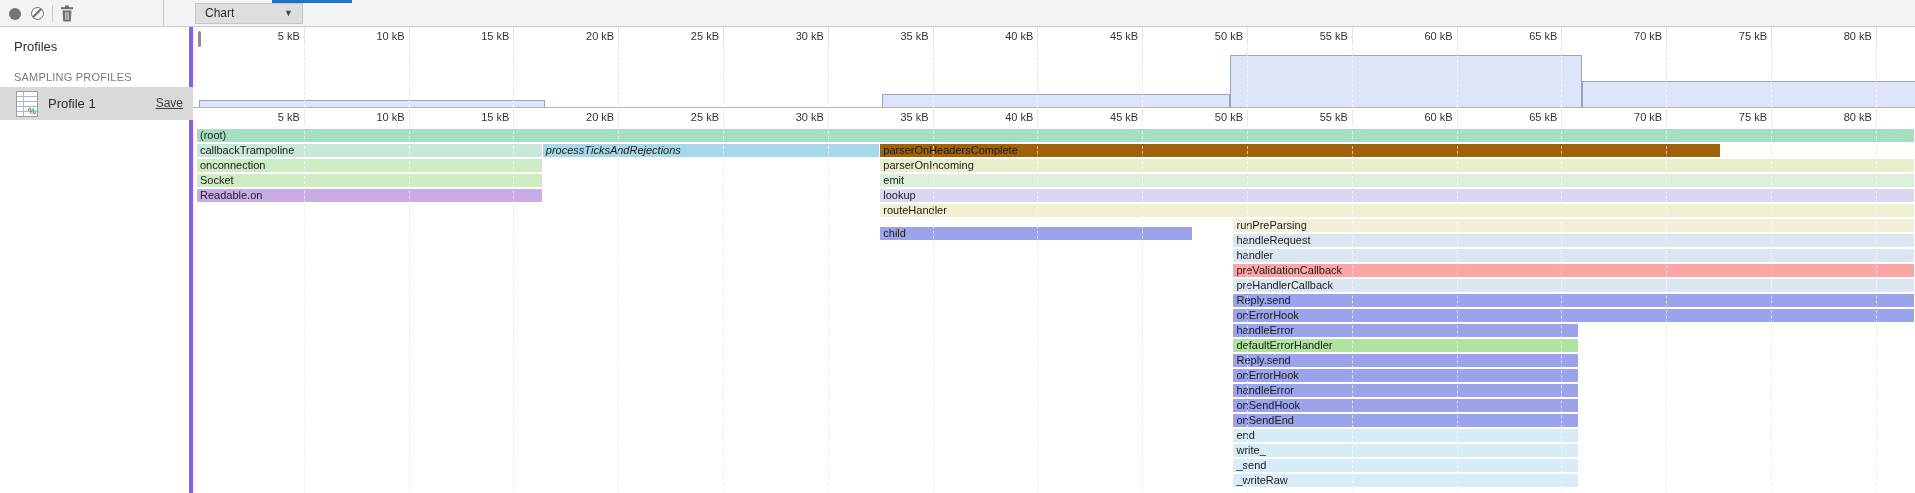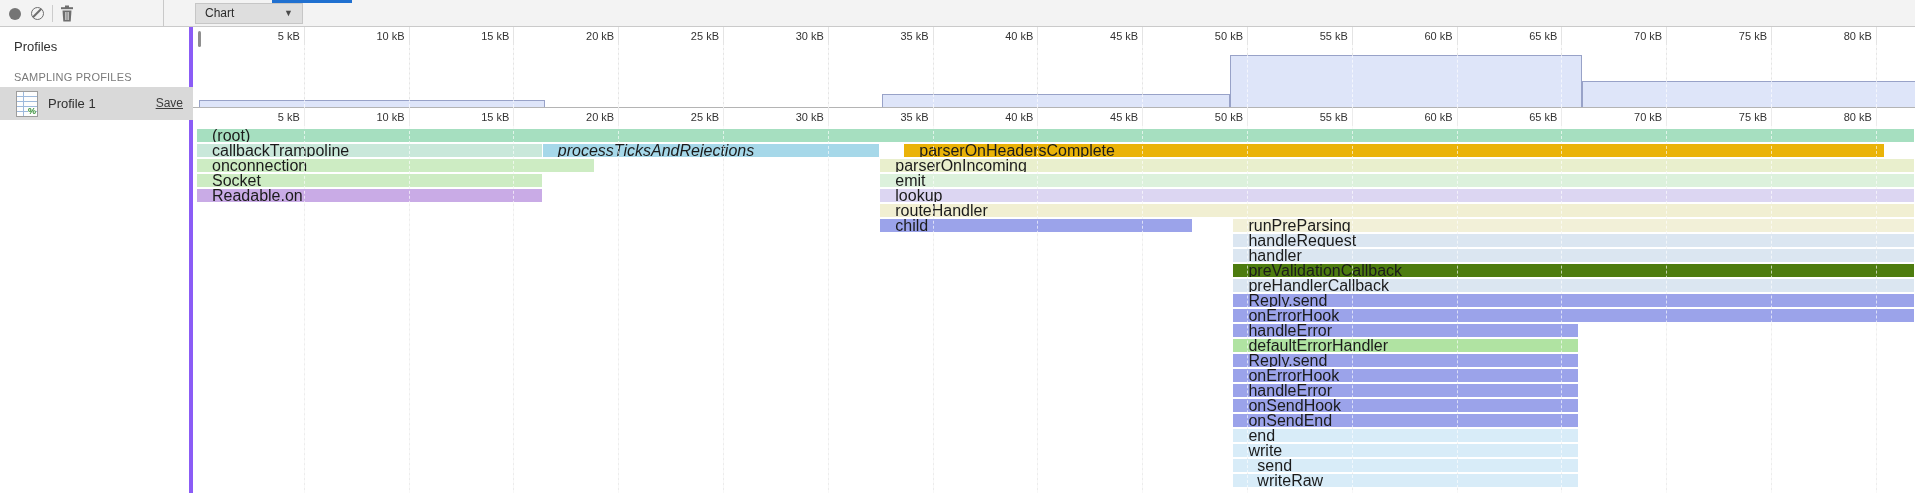--- a/index.html
+++ b/index.html
@@ -40,22 +40,22 @@
   .ov-grid{position:absolute;top:0;height:80px;width:1px;background:#e4e4e4;z-index:1;}
   .ov-label{position:absolute;top:3px;font-size:11px;color:#333;z-index:4;transform:translateX(-100%);white-space:nowrap;}
   .ov-step{position:absolute;background:#dee5f9;border:1px solid #98a2c8;border-bottom:none;z-index:2;}
   .ov-handle{position:absolute;left:5px;top:4px;width:3px;height:16px;background:#8f8f8f;border-radius:1.5px;z-index:5;cursor:ew-resize;}
   .dash{position:absolute;width:0;border-left:1px dashed rgba(255,255,255,.65);z-index:3;pointer-events:none;}
 
   .flame-ruler{position:absolute;left:0;top:80px;width:1722px;height:19px;background:#fff;border-top:1px solid #b4b4b4;}
   .fl-label{position:absolute;top:84px;font-size:11px;color:#333;z-index:4;transform:translateX(-100%);white-space:nowrap;}
   .fl-grid{position:absolute;top:80px;height:406px;width:1px;background:#ececec;z-index:1;}
 
-  .frame{position:absolute;height:13px;font-size:16px;line-height:13px;color:#1b1b1b;
-         padding-left:15px;white-space:nowrap;overflow:hidden;z-index:2;cursor:default;}
+  .frame{position:absolute;height:13px;font-size:11px;line-height:13px;color:#1b1b1b;
+         padding-left:3px;white-space:nowrap;overflow:hidden;z-index:2;cursor:default;}
   .frame.dots{background-image:radial-gradient(rgba(255,255,255,.75) 1px, transparent 1.4px);background-size:8px 8px;}
 </style>
 </head>
 <body>
 
 <div id="app">
 
   <div class="toolbar">
     <div class="tab-indicator"></div>
     <div class="record-btn"></div>
@@ -191,33 +191,33 @@
       <div class="dash" style="left: 1473.2px; top: 99px; height: 387px;"></div>
       <div class="fl-grid" style="left: 1578px;"></div>
       <div class="fl-label" style="left: 1574px;">75 kB</div>
       <div class="dash" style="left: 1578px; top: 99px; height: 387px;"></div>
       <div class="fl-grid" style="left: 1682.8px;"></div>
       <div class="fl-label" style="left: 1678.8px;">80 kB</div>
       <div class="dash" style="left: 1682.8px; top: 99px; height: 387px;"></div>
       <div class="frame" style="left: 4px; width: 1716.62px; top: 102px; background: rgb(166, 223, 192);">(root)</div>
       <div class="frame" style="left: 4px; width: 344.792px; top: 117px; background: rgb(201, 232, 218);">callbackTrampoline</div>
       <div class="frame" style="left: 349.84px; width: 336.408px; top: 117px; background: rgb(166, 216, 233); font-style: italic;">processTicksAndRejections</div>
-      <div class="frame" style="left: 687.296px; width: 980px; top: 117px; background: #eab308; margin-left: 24px;">parserOnHeadersComplete</div>
-      <div class="frame" style="left: 4px; width: 397px; top: 132px; background: rgb(205, 236, 195);">onconnection</div>
+      <div class="frame" style="left: 687.296px; width: 840px; top: 117px; background: #a16207;">parserOnHeadersComplete</div>
+      <div class="frame" style="left: 4px; width: 345px; top: 132px; background: rgb(205, 236, 195);">onconnection</div>
       <div class="frame" style="left: 687.296px; width: 1033.33px; top: 132px; background: rgb(233, 239, 205);">parserOnIncoming</div>
       <div class="frame" style="left: 4px; width: 344.792px; top: 147px; background: rgb(205, 236, 195);">Socket</div>
       <div class="frame" style="left: 687.296px; width: 1033.33px; top: 147px; background: rgb(220, 241, 220);">emit</div>
       <div class="frame" style="left: 4px; width: 344.792px; top: 162px; background: rgb(201, 171, 230);">Readable.on</div>
       <div class="frame" style="left: 687.296px; width: 1033.33px; top: 177px; background: rgb(241, 239, 210);">routeHandler</div>
       <div class="frame" style="left: 687.296px; width: 1033.33px; top: 162px; background: rgb(220, 214, 242);">lookup</div>
-      <div class="frame dots" style="left: 687.296px; width: 312px; top: 192px; background: rgb(155, 163, 234);">child</div>
+      <div class="frame dots" style="left: 687.296px; width: 312px; top: 200px; background: rgb(155, 163, 234);">child</div>
       <div class="frame" style="left: 1040.47px; width: 680.152px; top: 192px; background: rgb(242, 240, 216);">runPreParsing</div>
       <div class="frame" style="left: 1040.47px; width: 680.152px; top: 207px; background: rgb(219, 230, 241);">handleRequest</div>
       <div class="frame" style="left: 1040.47px; width: 680.152px; top: 222px; background: rgb(219, 230, 241);">handler</div>
-      <div class="frame" style="left: 1040.47px; width: 680.152px; top: 237px; background: #4d7c0f;">preValidationCallback</div>
+      <div class="frame" style="left: 1040.47px; width: 680.152px; top: 237px; background: #fca5a5;">preValidationCallback</div>
       <div class="frame" style="left: 1040.47px; width: 680.152px; top: 252px; background: rgb(219, 230, 241);">preHandlerCallback</div>
       <div class="frame" style="left: 1040.47px; width: 680.152px; top: 267px; background: rgb(155, 163, 234);">Reply.send</div>
       <div class="frame" style="left: 1040.47px; width: 680.152px; top: 282px; background: rgb(155, 163, 234);">onErrorHook</div>
       <div class="frame" style="left: 1040.47px; width: 344.792px; top: 297px; background: rgb(155, 163, 234);">handleError</div>
       <div class="frame" style="left: 1040.47px; width: 344.792px; top: 312px; background: rgb(176, 227, 162);">defaultErrorHandler</div>
       <div class="frame" style="left: 1040.47px; width: 344.792px; top: 327px; background: rgb(155, 163, 234);">Reply.send</div>
       <div class="frame" style="left: 1040.47px; width: 344.792px; top: 342px; background: rgb(155, 163, 234);">onErrorHook</div>
       <div class="frame" style="left: 1040.47px; width: 344.792px; top: 357px; background: rgb(155, 163, 234);">handleError</div>
       <div class="frame" style="left: 1040.47px; width: 344.792px; top: 372px; background: rgb(155, 163, 234);">onSendHook</div>
       <div class="frame" style="left: 1040.47px; width: 344.792px; top: 387px; background: rgb(155, 163, 234);">onSendEnd</div>

